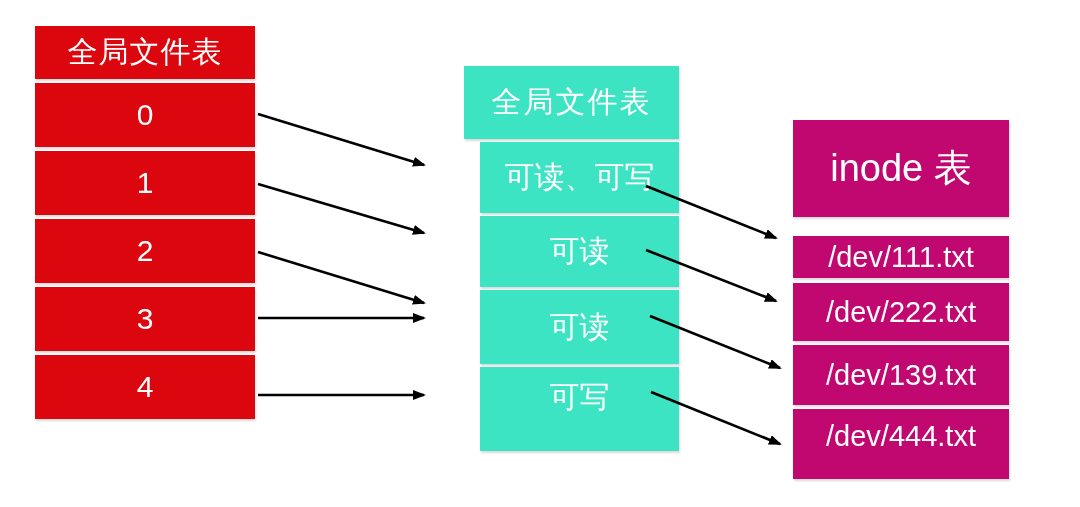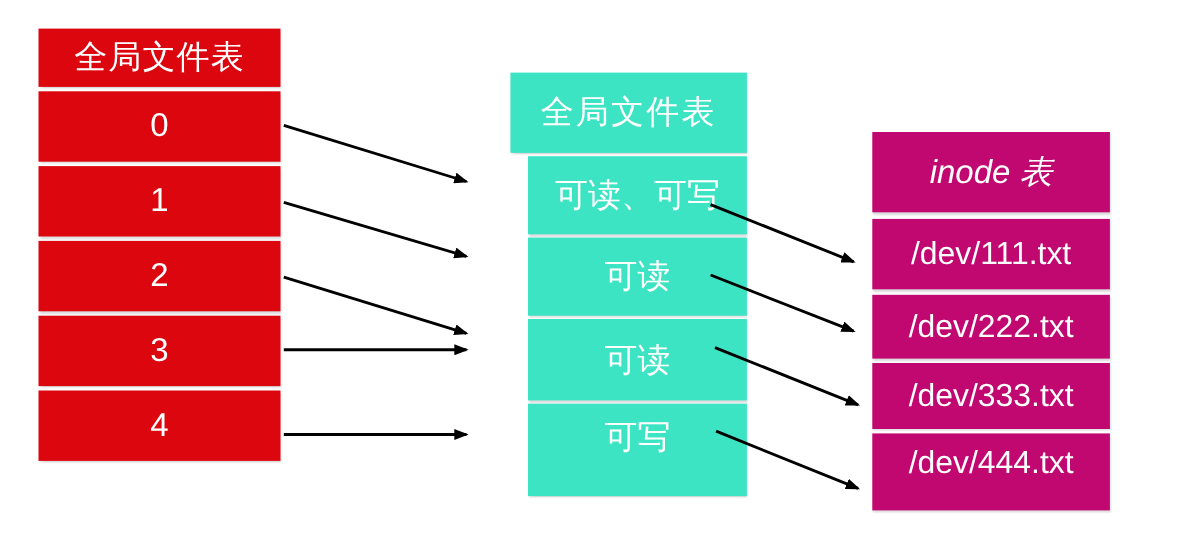--- a/index.html
+++ b/index.html
@@ -24,22 +24,22 @@
   .file .cell{background:var(--c-file,#3DE4C4);font-size:30px;font-weight:500;}
   .file .cell+.cell{margin-top:3px;margin-left:16px;}
   .file .header{height:73px;letter-spacing:2px;}
   .file .r1{height:71px;}
   .file .r2{height:71px;}
   .file .r3{height:74px;}
   .file .r4{height:84px;padding-bottom:24px;}
   
   .inode{left:793px;top:120px;width:216px;}
   .inode .cell{background:var(--c-inode,#C00870);font-size:29px;font-weight:500;}
-  .inode .header{height:73px;font-size:30px;font-style:italic;}
-  .inode .i1{margin-top:6px;height:64px;}
+  .inode .header{height:97px;font-size:38px;}
+  .inode .i1{margin-top:19px;height:42px;}
   .inode .i2{margin-top:5px;height:58px;}
   .inode .i3{margin-top:4px;height:60px;}
   .inode .i4{margin-top:4px;height:70px;padding-bottom:16px;}
   
   #arrows{position:absolute;left:0;top:0;width:1080px;height:507px;pointer-events:none;}
 </style>
 </head>
 <body>
 
 <div id="canvas">
@@ -58,21 +58,21 @@
     <div class="cell r1">可读、可写</div>
     <div class="cell r2">可读</div>
     <div class="cell r3">可读</div>
     <div class="cell r4">可写</div>
   </div>
 
   <div class="col inode">
     <div class="cell header">inode 表</div>
     <div class="cell i1">/dev/111.txt</div>
     <div class="cell i2">/dev/222.txt</div>
-    <div class="cell i3">/dev/333.txt</div>
+    <div class="cell i3">/dev/139.txt</div>
     <div class="cell i4">/dev/444.txt</div>
   </div>
 
   <svg id="arrows" viewBox="0 0 1080 507" xmlns="http://www.w3.org/2000/svg">
     <defs>
       <marker id="ah" markerWidth="13" markerHeight="10" refX="11" refY="5" orient="auto" markerUnits="userSpaceOnUse">
         <path d="M0,0 L13,5 L0,10 z" fill="#000000"></path>
       </marker>
     </defs>
   <line x1="258" y1="114" x2="424" y2="165" stroke="#000000" stroke-width="2.6" marker-end="url(#ah)"></line>

